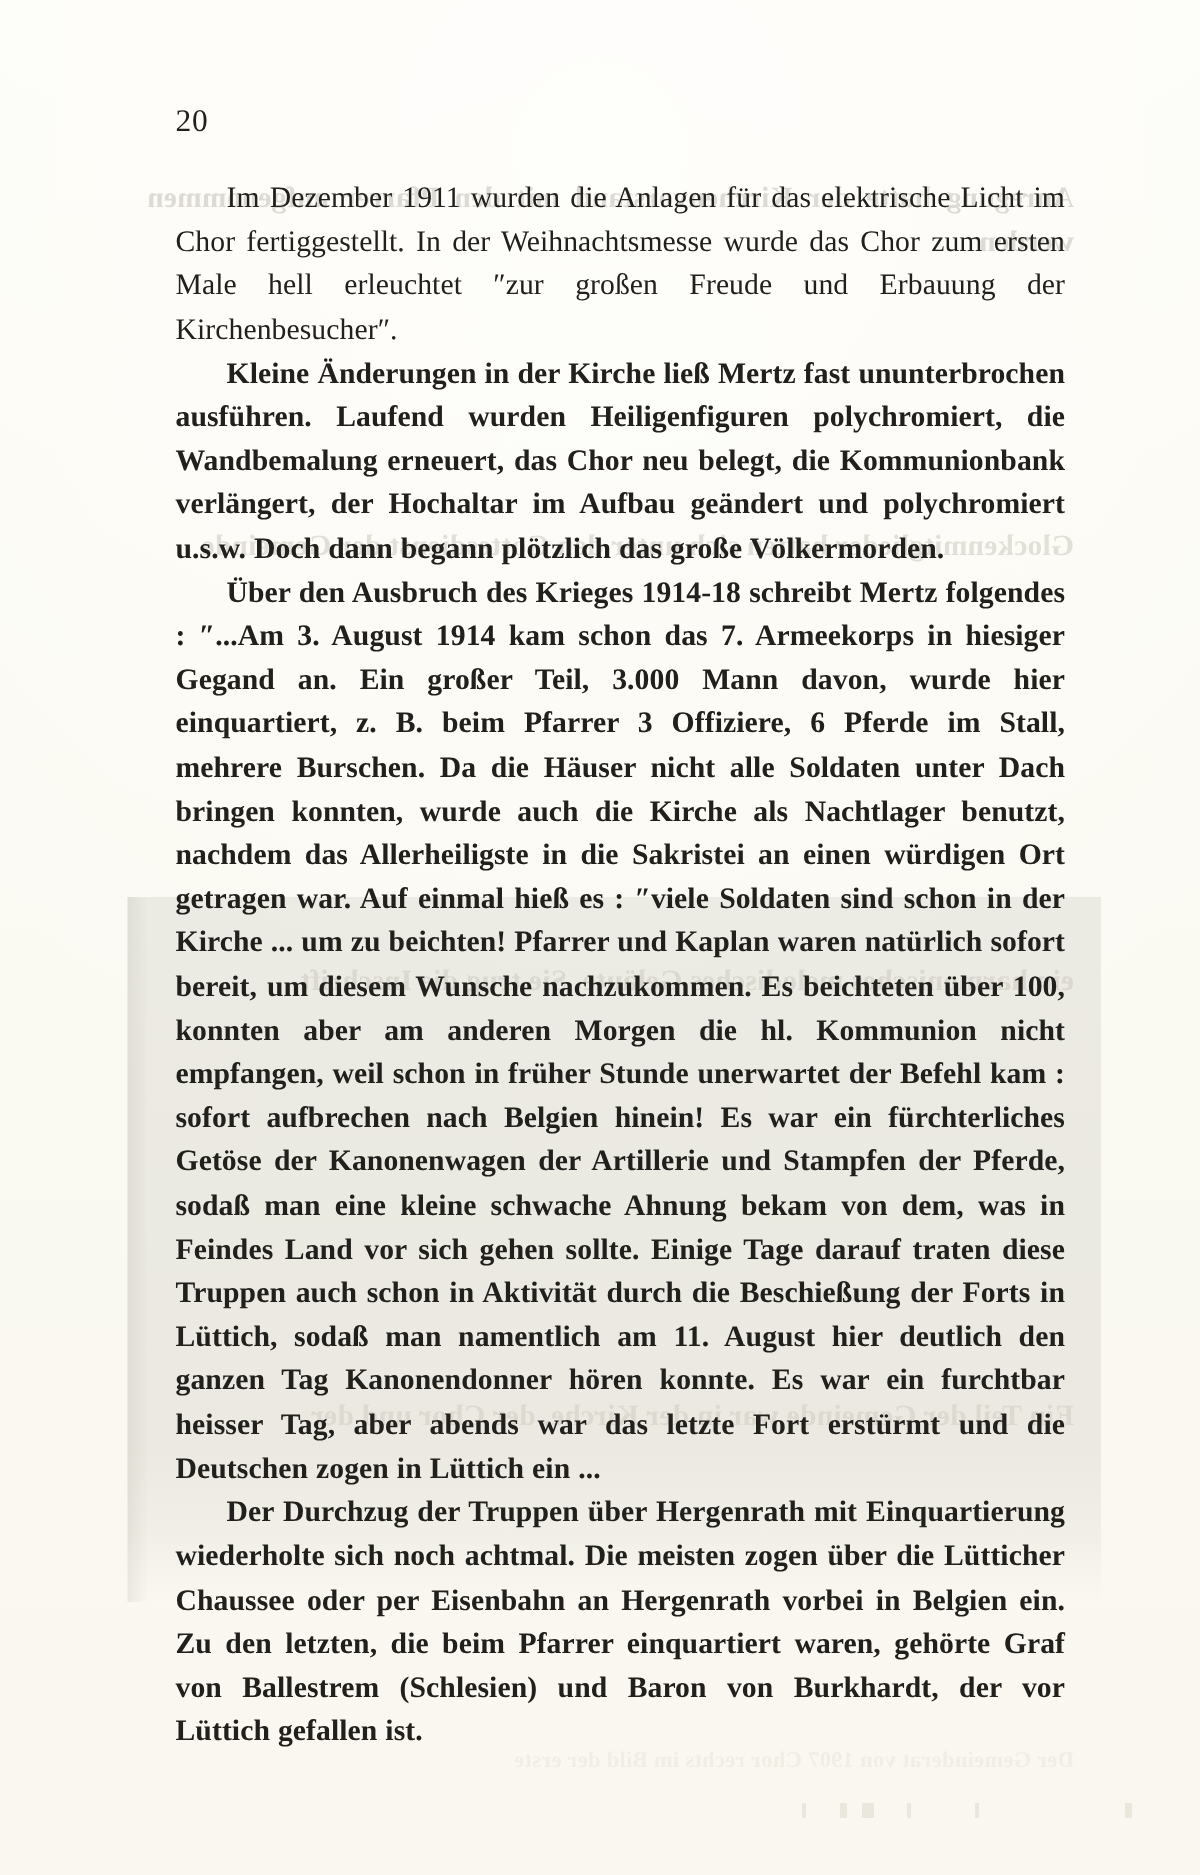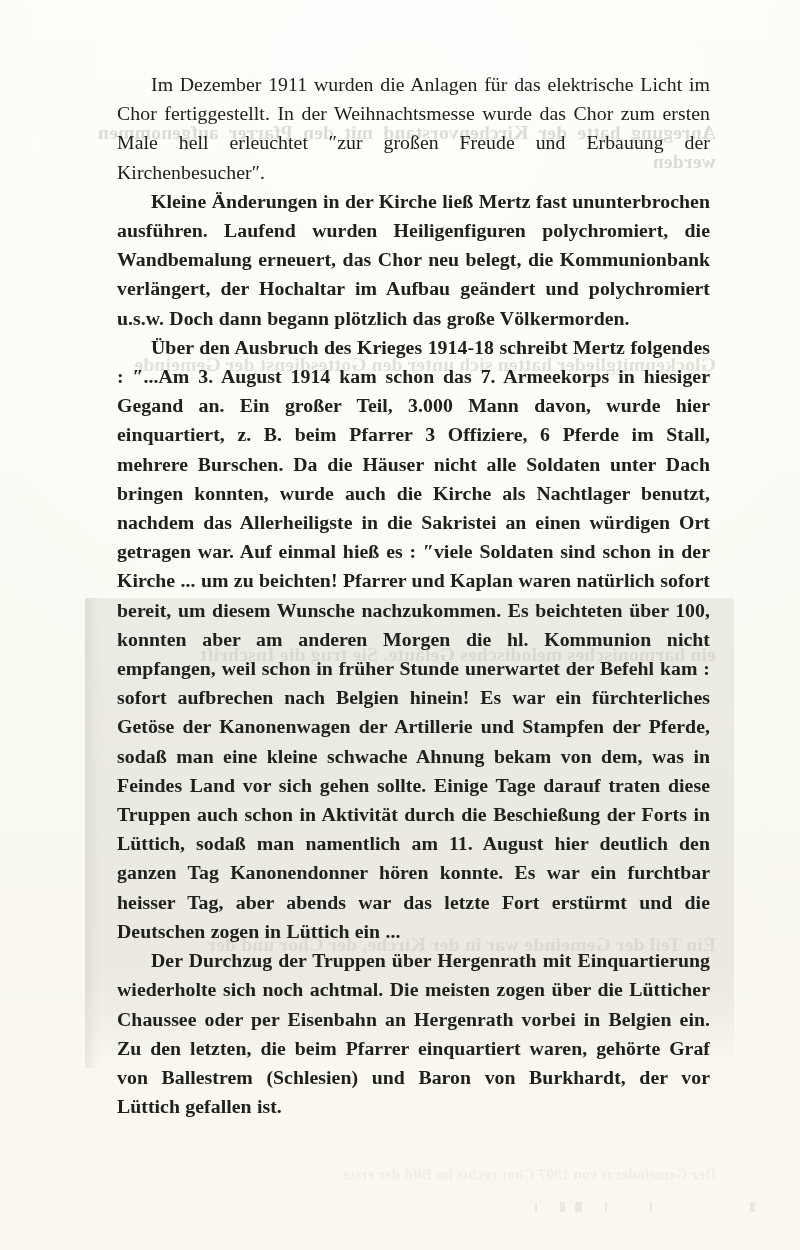--- a/index.html
+++ b/index.html
@@ -124,20 +124,21 @@
 
   <div class="ghost-layer" id="ghost-a">Anregung hatte der Kirchenvorstand mit den Pfarrer aufgenommen werden</div>
   <div class="ghost-layer" id="ghost-b">Glockenmitglieder hatten sich unter den Gottesdienst der Gemeinde</div>
   <div class="ghost-layer" id="ghost-c">ein harmonisches melodisches Geläute. Sie trug die Inschrift</div>
   <div class="ghost-layer" id="ghost-d">Ein Teil der Gemeinde war in der Kirche, der Chor und der</div>
   <div class="ghost-layer" id="ghost-e">Der Gemeinderat von 1907 Chor rechts im Bild der erste</div>
 
   <div id="shadow-band"></div>
 
   <div id="content">
+    <div id="folio">20</div>
     <p class="para">Im Dezember 1911 wurden die Anlagen für das elektrische Licht im Chor fertiggestellt. In der Weihnachtsmesse wurde das Chor zum ersten Male hell erleuchtet ″zur großen Freude und Erbauung der Kirchenbesucher″.</p>
     <p class="para">Kleine Änderungen in der Kirche ließ Mertz fast ununterbrochen ausführen. Laufend wurden Heiligenfiguren polychromiert, die Wandbemalung erneuert, das Chor neu belegt, die Kommunionbank verlängert, der Hochaltar im Aufbau geändert und polychromiert u.s.w. Doch dann begann plötzlich das große Völkermorden.</p>
     <p class="para">Über den Ausbruch des Krieges 1914-18 schreibt Mertz folgendes : ″...Am 3. August 1914 kam schon das 7. Armeekorps in hiesiger Gegand an. Ein großer Teil, 3.000 Mann davon, wurde hier einquartiert, z. B. beim Pfarrer 3 Offiziere, 6 Pferde im Stall, mehrere Burschen. Da die Häuser nicht alle Soldaten unter Dach bringen konnten, wurde auch die Kirche als Nachtlager benutzt, nachdem das Allerheiligste in die Sakristei an einen würdigen Ort getragen war. Auf einmal hieß es : ″viele Soldaten sind schon in der Kirche ... um zu beichten! Pfarrer und Kaplan waren natürlich sofort bereit, um diesem Wunsche nachzukommen. Es beichteten über 100, konnten aber am anderen Morgen die hl. Kommunion nicht empfangen, weil schon in früher Stunde unerwartet der Befehl kam : sofort aufbrechen nach Belgien hinein! Es war ein fürchterliches Getöse der Kanonenwagen der Artillerie und Stampfen der Pferde, sodaß man eine kleine schwache Ahnung bekam von dem, was in Feindes Land vor sich gehen sollte. Einige Tage darauf traten diese Truppen auch schon in Aktivität durch die Beschießung der Forts in Lüttich, sodaß man namentlich am 11. August hier deutlich den ganzen Tag Kanonendonner hören konnte. Es war ein furchtbar heisser Tag, aber abends war das letzte Fort erstürmt und die Deutschen zogen in Lüttich ein ...</p>
     <p class="para">Der Durchzug der Truppen über Hergenrath mit Einquartierung wiederholte sich noch achtmal. Die meisten zogen über die Lütticher Chaussee oder per Eisenbahn an Hergenrath vorbei in Belgien ein. Zu den letzten, die beim Pfarrer einquartiert waren, gehörte Graf von Ballestrem (Schlesien) und Baron von Burkhardt, der vor Lüttich gefallen ist.</p>
   </div>
 
   <div id="footer-specks"></div>
 </div>
 
 </body></html>

